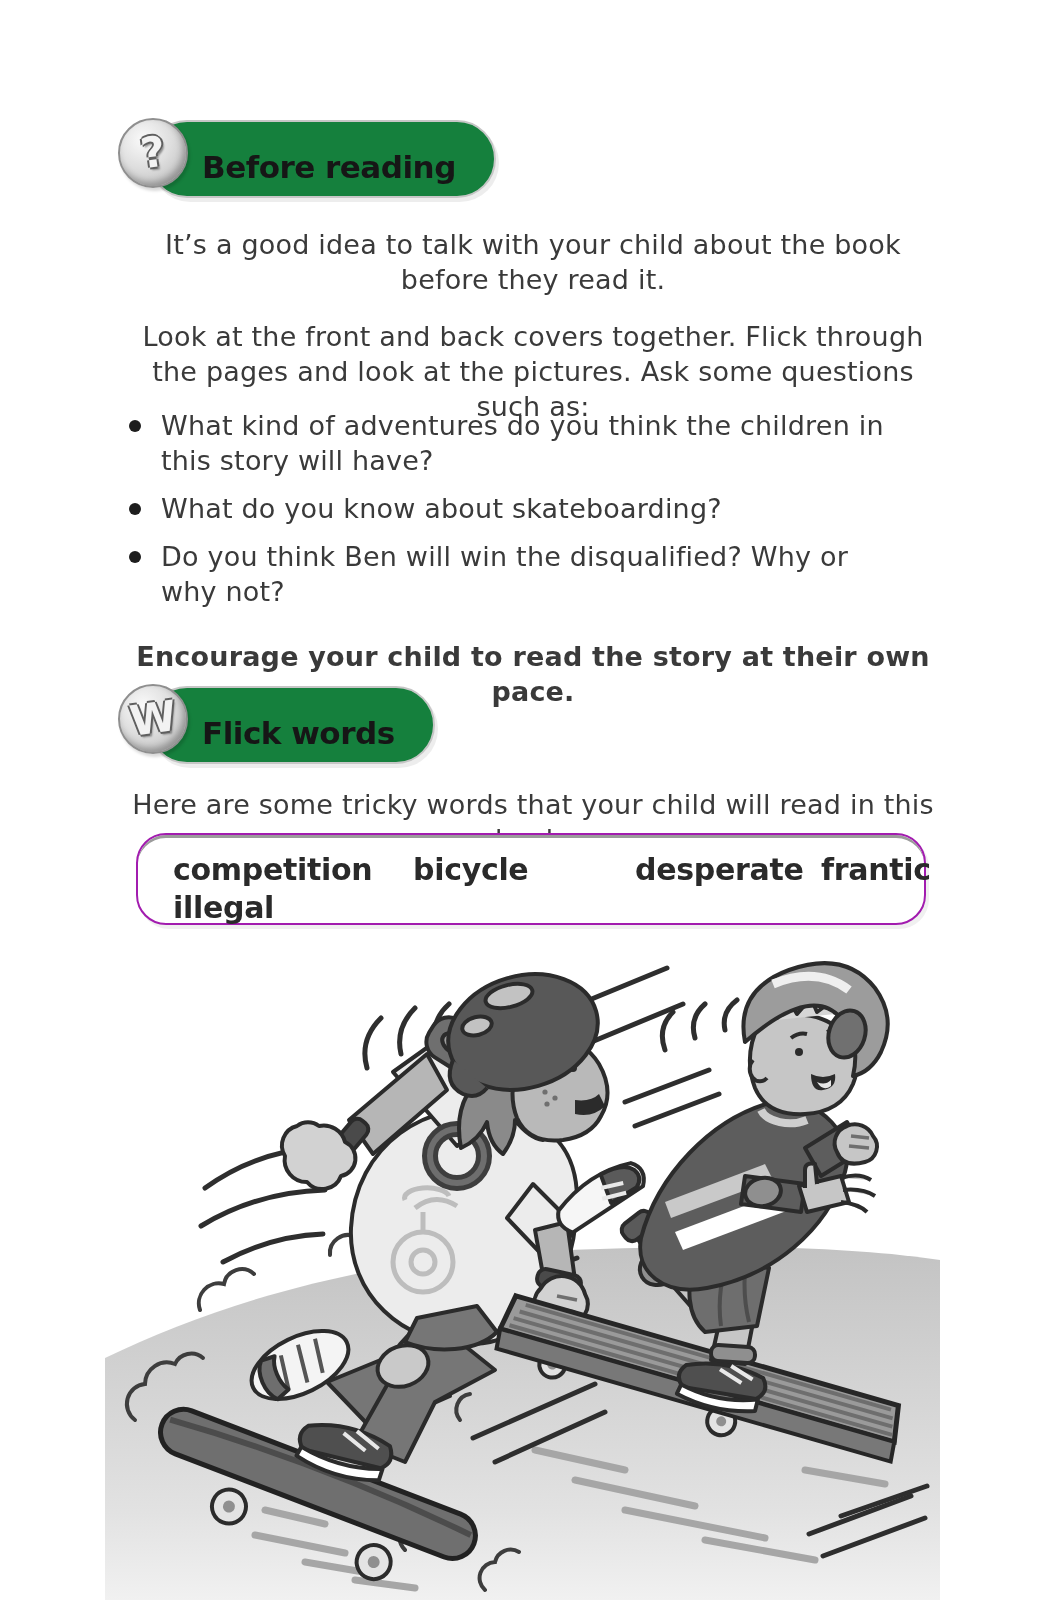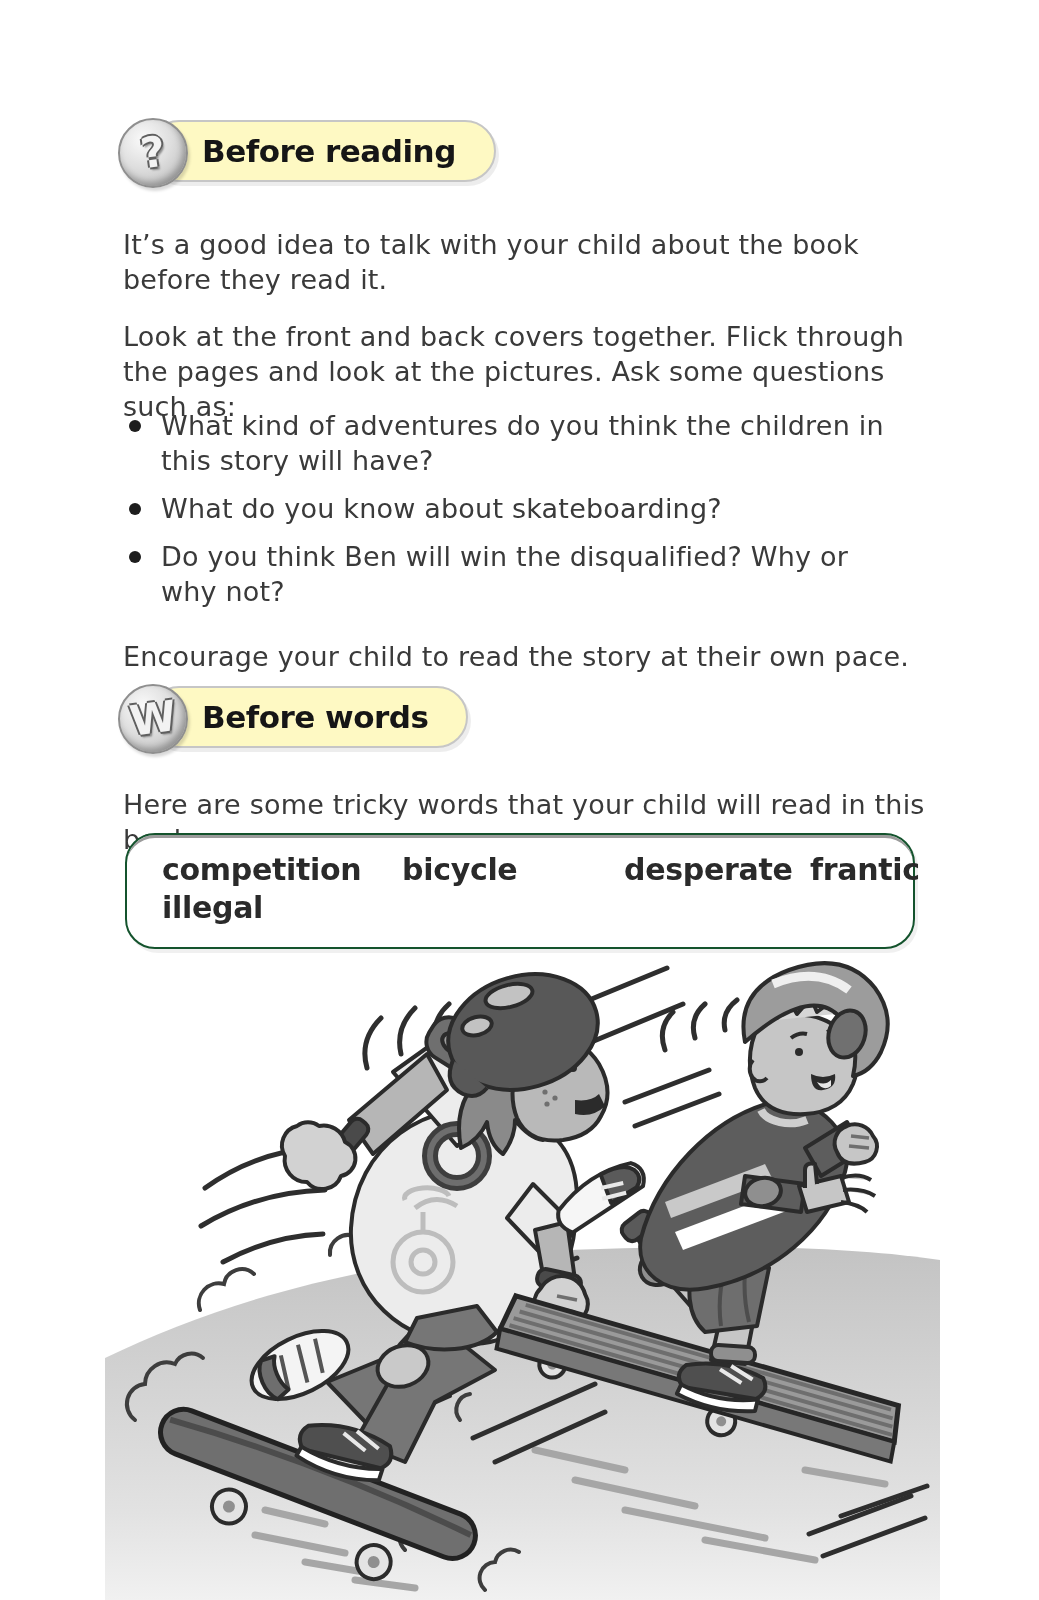--- a/index.html
+++ b/index.html
@@ -6,58 +6,58 @@
   body{
     width:1039px;height:1600px;position:relative;background:#ffffff;
     font-family:"DejaVu Sans","Liberation Sans",sans-serif;
     color:#3a3a3a;overflow:hidden;
   }
 
   
   .section-header{position:absolute;height:64px;}
   .pill{
     position:absolute;left:30px;top:2px;height:58px;
-    border:2px solid #c6c6c6;border-radius:40px;background:#fef9c3;
+    border:2px solid #c6c6c6;border-radius:40px;background:#15803d;
     display:inline-flex;align-items:center;
-    padding:0 38px 0 52px;
+    padding:16px 38px 0 52px;
     box-shadow:3px 4px 0 rgba(0,0,0,0.07);
     font-weight:bold;font-size:31px;color:#161616;letter-spacing:-0.5px;
     white-space:nowrap;
   }
   .badge{
     position:absolute;left:0;top:0;width:66px;height:66px;border-radius:50%;
     background:radial-gradient(circle at 35% 30%, #fafafa 0%, #dedede 45%, #b2b2b2 100%);
     border:2px solid #8f8f8f;
     box-shadow:inset -3px -4px 6px rgba(0,0,0,0.25), 2px 3px 3px rgba(0,0,0,0.15);
     display:flex;align-items:center;justify-content:center;z-index:2;
   }
   .badge span{
     font-weight:bold;font-size:42px;line-height:1;color:#f2f2f2;
     text-shadow:-2px 0 0 #5f5f5f, 2px 0 0 #5f5f5f, 0 -2px 0 #5f5f5f, 0 2px 0 #5f5f5f, 2px 3px 2px rgba(0,0,0,.4);
     transform:rotate(-8deg);
   }
 
   
   .para{
     position:absolute;left:123px;width:820px;
-    font-size:27px;line-height:35px;white-space:pre-line;letter-spacing:0.2px;
+    font-size:27px;line-height:35px;white-space:pre-line;letter-spacing:0.2px;text-align:center;
   }
   .bullets{position:absolute;left:123px;top:408px;width:820px;margin:0;padding:0;list-style:none;}
   .bullets li{
     position:relative;padding-left:38px;margin-bottom:13px;
     font-size:27px;line-height:35px;white-space:pre-line;letter-spacing:0.2px;
   }
   .bullets li::before{
     content:"";position:absolute;left:6px;top:12px;width:12px;height:12px;border-radius:50%;background:#1d1d1d;
   }
 
   
   .words-box{
-    position:absolute;left:125px;top:833px;width:790px;height:116px;
-    background:#fff;border:2px solid #14532d;border-radius:30px;
+    position:absolute;left:136px;top:833px;width:790px;height:92px;
+    background:#fff;border:2px solid #a21caf;border-radius:30px;
     box-shadow:inset 0 4px 0 -1px #9b9b9b, 3px 4px 0 rgba(0,0,0,0.06);
     box-sizing:border-box;padding:16px 0 0 35px;
   }
   .words-row{display:grid;grid-template-columns:240px 222px 186px auto;}
   .words-row span{
     font-weight:bold;font-size:30px;line-height:38px;color:#2a2a2a;letter-spacing:-0.3px;
   }
 
   
   .illustration{position:absolute;left:105px;top:950px;width:835px;height:650px;margin:0;}
@@ -79,27 +79,27 @@
 such as:</p>
 
 <ul class="bullets">
   <li>What kind of adventures do you think the children in
 this story will have?</li>
   <li>What do you know about skateboarding?</li>
   <li>Do you think Ben will win the disqualified? Why or
 why not?</li>
 </ul>
 
-<p class="para" style="top:612px;">Encourage your child to read the story at their own pace.</p>
+<p class="para" style="top:612px;font-weight:bold;">Encourage your child to read the story at their own pace.</p>
 
 <div class="section-header" style="left:118px;top:684px;">
   <div class="badge">
     <span>W</span>
   </div>
-  <div class="pill">Before words</div>
+  <div class="pill">Flick words</div>
 </div>
 
 <p class="para" style="top:760px;">Here are some tricky words that your child will read in this book:</p>
 
 <div class="words-box">
   <div class="words-row">
     <span>competition</span>
     <span>bicycle</span>
     <span>desperate</span>
     <span>frantic</span>

